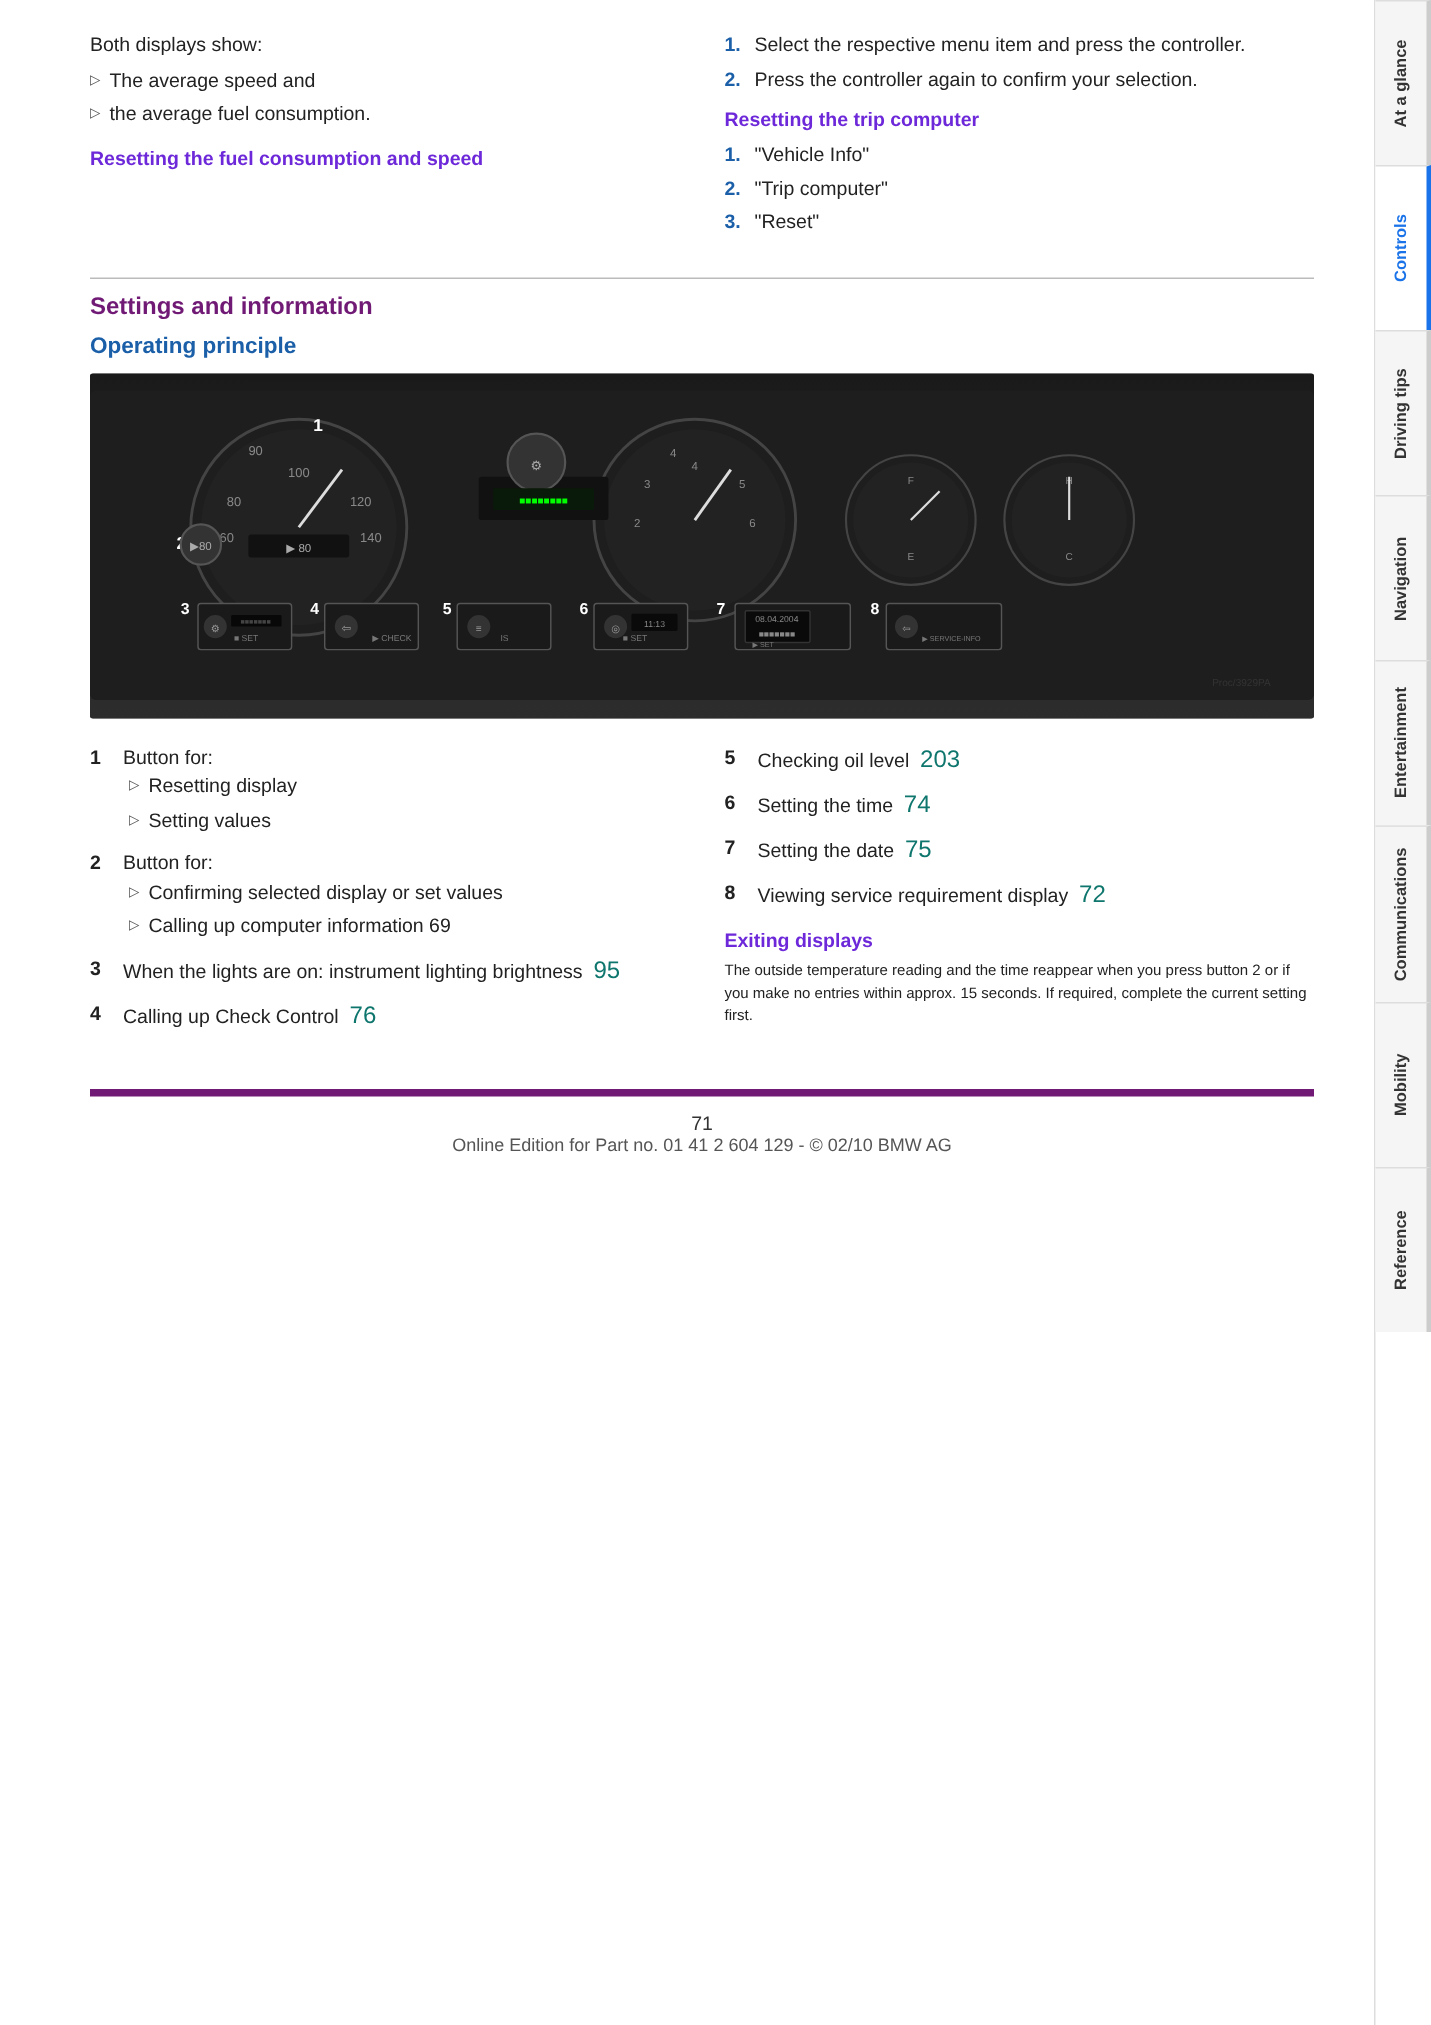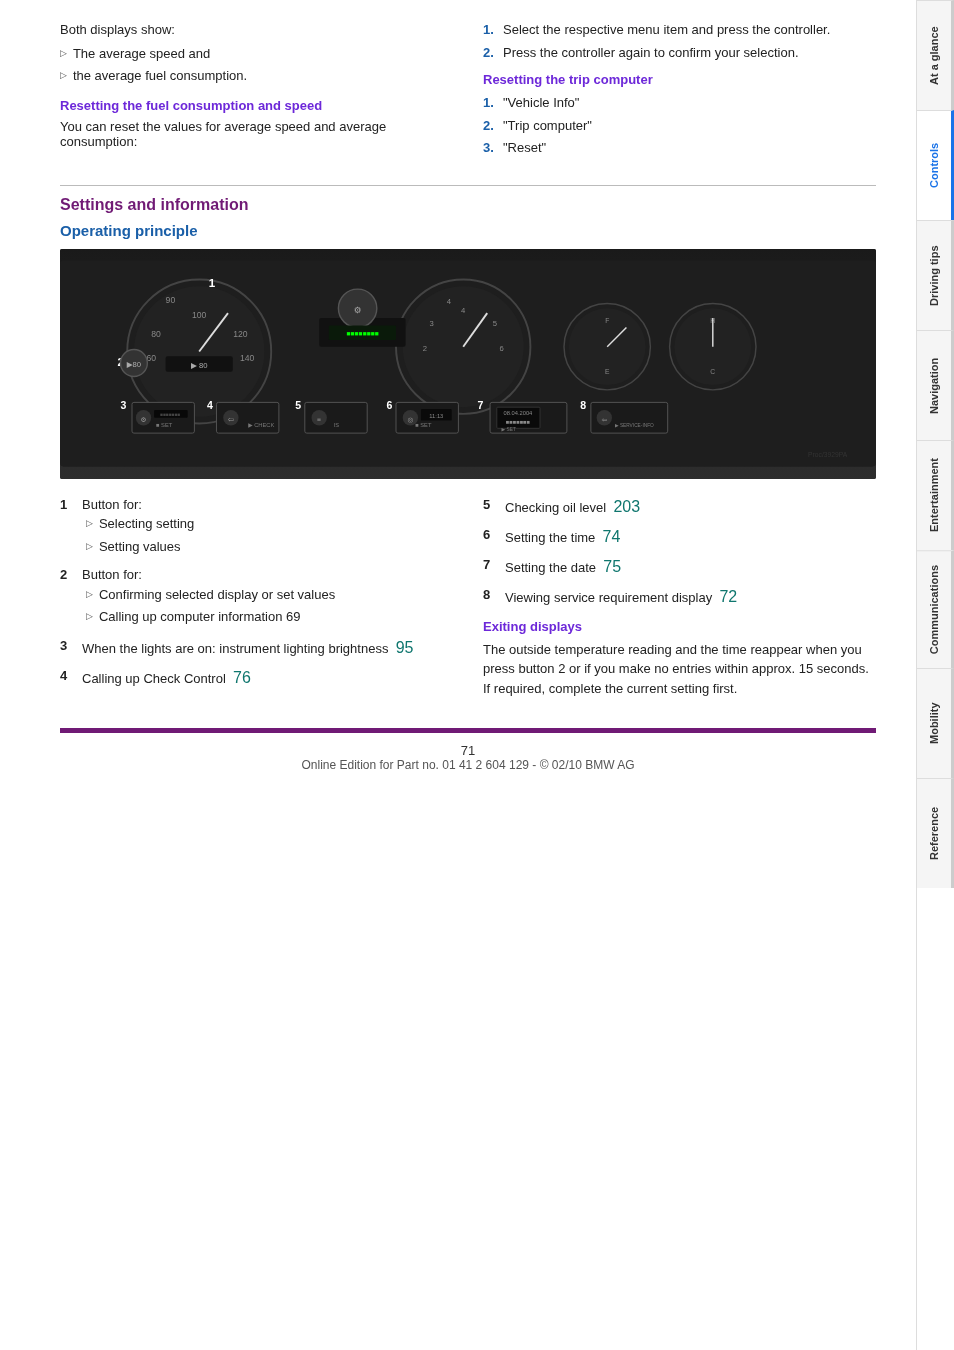--- a/index.html
+++ b/index.html
@@ -245,21 +245,20 @@
           <div class="bullet-item">
             <span class="bullet-triangle">▷</span>
             <span>The average speed and</span>
           </div>
           <div class="bullet-item">
             <span class="bullet-triangle">▷</span>
             <span>the average fuel consumption.</span>
           </div>
         </div>
         <div class="section-heading">Resetting the fuel consumption and speed</div>
-        <p>You can reset the values for average speed and average consumption:</p>
       </div>
 
       <div class="right-col">
         <div class="numbered-item">
           <span class="num-label">1.</span>
           <span>Select the respective menu item and press the controller.</span>
         </div>
         <div class="numbered-item">
           <span class="num-label">2.</span>
           <span>Press the controller again to confirm your selection.</span>
@@ -392,21 +391,21 @@
 
     <div class="desc-section">
       <div class="desc-col">
 
         <div class="desc-item">
           <span class="desc-num">1</span>
           <div class="desc-content">
             <span>Button for:</span>
             <div class="bullet-item">
               <span class="bullet-triangle">▷</span>
-              <span>Selecting setting</span>
+              <span>Resetting display</span>
             </div>
             <div class="bullet-item">
               <span class="bullet-triangle">▷</span>
               <span>Setting values</span>
             </div>
           </div>
         </div>
 
         <div class="desc-item">
           <span class="desc-num">2</span>
@@ -470,21 +469,21 @@
         <div class="desc-item">
           <span class="desc-num">8</span>
           <div class="desc-content">
             <span>Viewing service requirement display</span>
             &nbsp;<a class="link-num" href="#">72</a>
           </div>
         </div>
 
         <div class="exiting-section">
           <div class="section-heading">Exiting displays</div>
-          <p style="font-size:13px;line-height:1.5;">The outside temperature reading and the time reappear when you press button 2 or if you make no entries within approx. 15 seconds. If required, complete the current setting first.</p>
+          <p style="font-size:10px;line-height:1.5;">The outside temperature reading and the time reappear when you press button 2 or if you make no entries within approx. 15 seconds. If required, complete the current setting first.</p>
         </div>
 
       </div>
     </div>
 
     <div class="footer">
       <div class="page-num">71</div>
       <p>Online Edition for Part no. 01 41 2 604 129 - © 02/10 BMW AG</p>
     </div>
 

